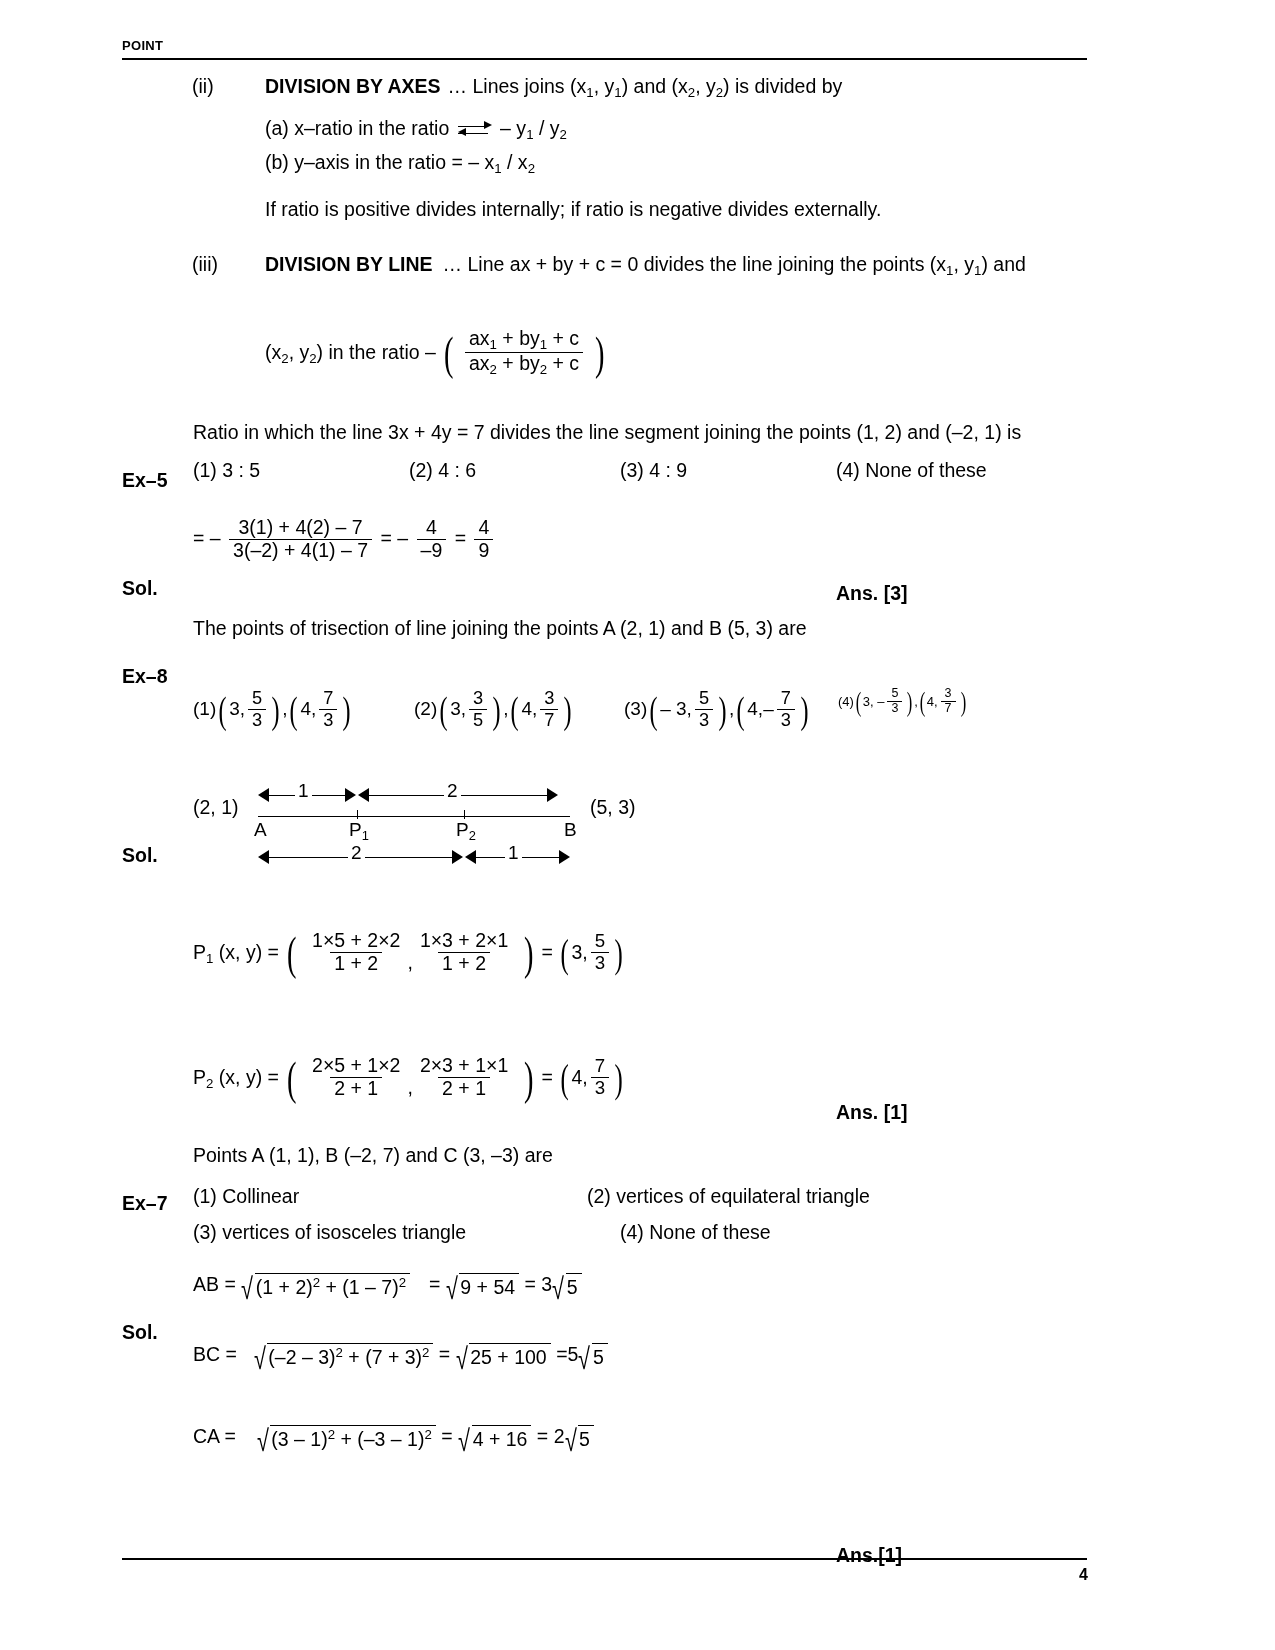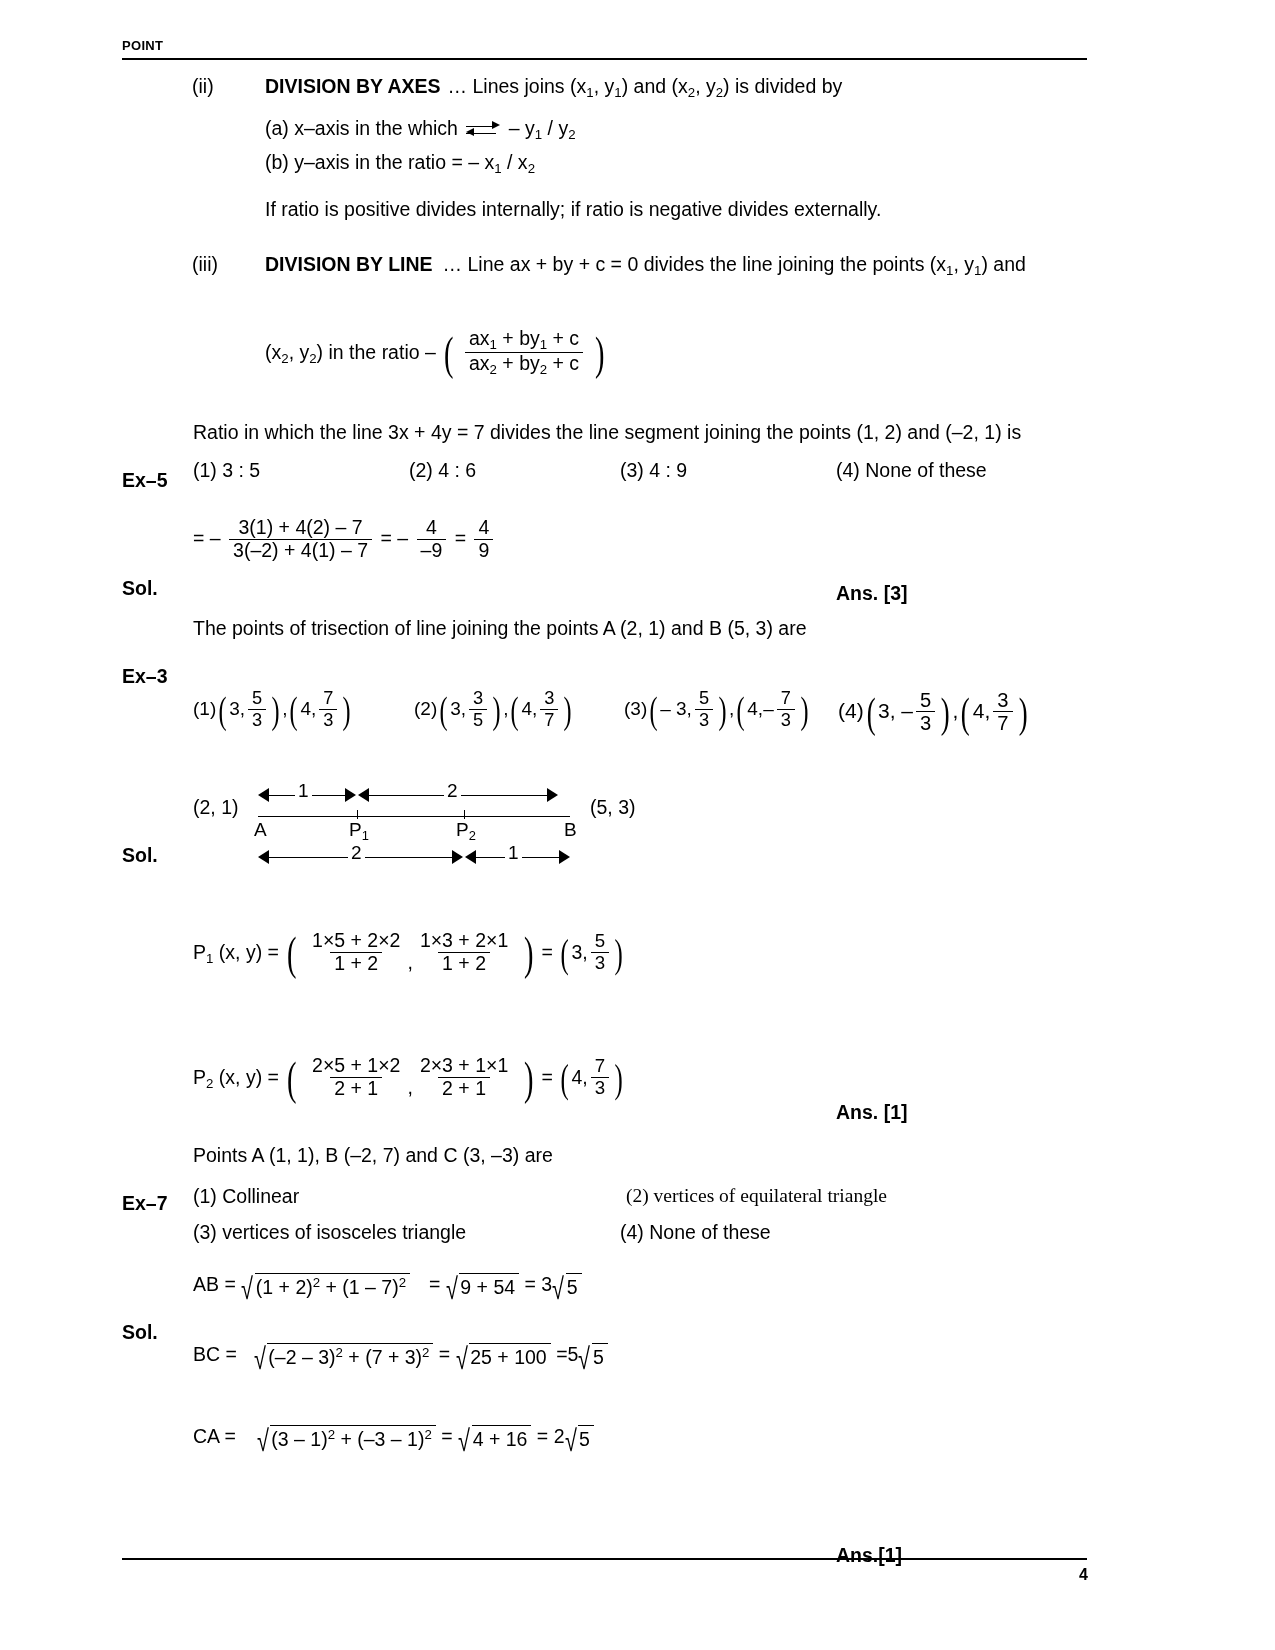--- a/index.html
+++ b/index.html
@@ -190,21 +190,21 @@
   <div class="header-label">POINT</div>
   <div class="header-rule"></div>
 
   <div class="blk" style="left:192px; top:74px;">(ii)</div>
   <div class="blk" style="left:265px; top:74px;">
     <span class="bold">DIVISION BY AXES</span><span style="display:inline-block; width:7px;"></span><span>…</span>
     <span>Lines joins (x<sub>1</sub>, y<sub>1</sub>) and (x<sub>2</sub>, y<sub>2</sub>) is divided by</span>
   </div>
 
   <div class="blk" style="left:265px; top:116px;">
-    <span>(a) x–axis in the which</span>
+    <span>(a) x–ratio in the ratio</span>
     <span class="dblarrow">
       <span class="ln top"></span><span class="hd r"></span>
       <span class="ln bot"></span><span class="hd l"></span>
     </span>
     <span>– y<sub>1</sub> / y<sub>2</sub></span>
   </div>
 
   <div class="blk" style="left:265px; top:150px;">
     (b) y–axis in the ratio = – x<sub>1</sub> / x<sub>2</sub>
   </div>
@@ -250,21 +250,21 @@
       <span class="den">–9</span>
     </span>
     <span>=</span>
     <span class="frac">
       <span class="num">4</span>
       <span class="den">9</span>
     </span>
   </div>
   <div class="blk bold" style="left:836px; top:533px;">Ans. [3]</div>
 
-  <div class="blk bold" style="left:122px; top:616px;">Ex–3</div>
+  <div class="blk bold" style="left:122px; top:616px;">Ex–8</div>
   <div class="blk" style="left:193px; top:616px;">The points of trisection of line joining the points A (2, 1) and B (5, 3) are</div>
 
   <div class="blk" style="left:193px; top:686px; font-size:19px;">
     <span>(1)</span><span class="paren p-2line-s"><span class="pl">(</span><span>3,</span><span class="frac sm">
           <span class="num">5</span>
           <span class="den">3</span>
         </span><span class="pr">)</span></span>,<span class="paren p-2line-s"><span class="pl">(</span><span>4,</span><span class="frac sm">
           <span class="num">7</span>
           <span class="den">3</span>
         </span><span class="pr">)</span></span>
@@ -283,21 +283,21 @@
   <div class="blk" style="left:624px; top:686px; font-size:19px;">
     <span>(3)</span><span class="paren p-2line-s"><span class="pl">(</span><span>– 3,</span><span class="frac sm">
           <span class="num">5</span>
           <span class="den">3</span>
         </span><span class="pr">)</span></span>,<span class="paren p-2line-s"><span class="pl">(</span><span>4,–</span><span class="frac sm">
           <span class="num">7</span>
           <span class="den">3</span>
         </span><span class="pr">)</span></span>
   </div>
 
-  <div class="blk" style="left:838px; top:686px; font-size:21px;">
+  <div class="blk" style="left:838px; top:686px; font-size:13px;">
     <span>(4)</span><span class="paren p-2line-s"><span class="pl">(</span><span>3, –</span><span class="frac sm">
           <span class="num">5</span>
           <span class="den">3</span>
         </span><span class="pr">)</span></span>,<span class="paren p-2line-s"><span class="pl">(</span><span>4,</span><span class="frac sm">
           <span class="num">3</span>
           <span class="den">7</span>
         </span><span class="pr">)</span></span>
   </div>
 
   <div class="blk bold" style="left:122px; top:795px;">Sol.</div>
@@ -386,21 +386,21 @@
         <span class="den">3</span>
       </span><span class="pr">)</span>
     </span>
   </div>
   <div class="blk bold" style="left:836px; top:1052px;text-align:right;">Ans. [1]</div>
 
   <div class="blk bold" style="left:122px; top:1143px;">Ex–7</div>
   <div class="blk" style="left:193px; top:1143px;">Points A (1, 1), B (–2, 7) and  C (3, –3) are</div>
 
   <div class="blk" style="left:193px; top:1184px;">(1) Collinear</div>
-  <div class="blk" style="left:626px; top:1184px;font-family:Liberation Serif, serif;">(2) vertices of equilateral triangle</div>
+  <div class="blk" style="left:587px; top:1184px;">(2) vertices of equilateral triangle</div>
   <div class="blk" style="left:193px; top:1220px;">(3) vertices of isosceles triangle</div>
   <div class="blk" style="left:620px; top:1220px;">(4) None of these</div>
 
   <div class="blk bold" style="left:122px; top:1272px;">Sol.</div>
 
   <div class="blk" style="left:193px; top:1272px;">
     <span>AB =</span>
     <span class="rad">
       <span class="sign">√</span>
       <span class="body">(1 + 2)<sup>2</sup> + (1 – 7)<sup>2</sup></span>

